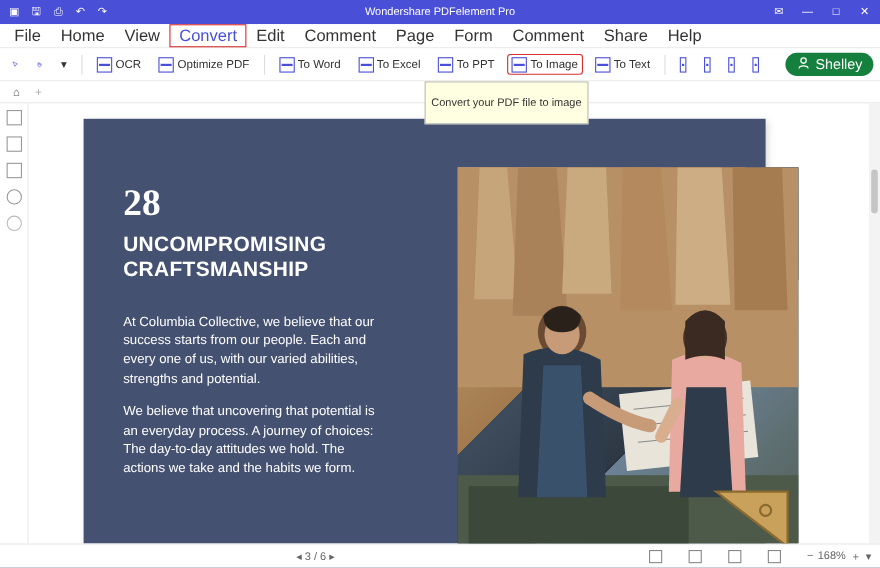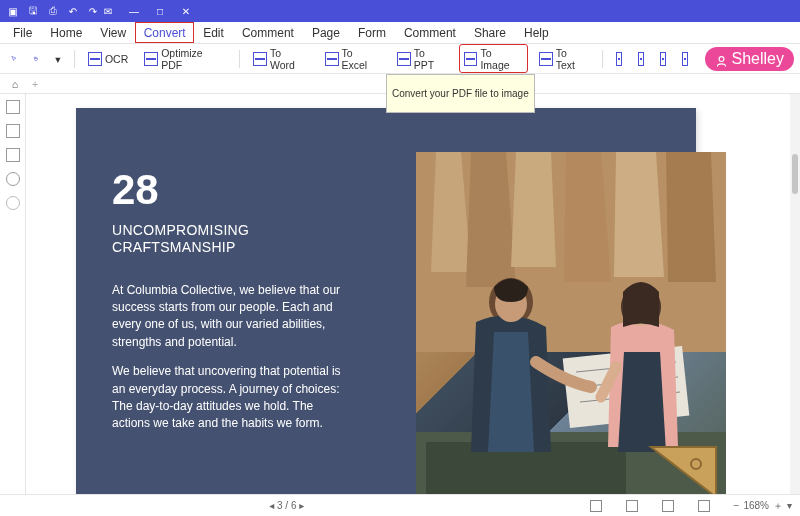--- a/index.html
+++ b/index.html
@@ -3,46 +3,46 @@
 <meta charset="utf-8">
 <style>
   * { box-sizing: border-box; margin: 0; padding: 0; font-family: -apple-system, "Segoe UI", sans-serif; }
   body { width: 800px; height: 516px; overflow: hidden; background: #fff; display: flex; flex-direction: column; position: relative; font-size: 11px; color: #333; }
   .titlebar { height: 22px; background: #4a4fd7; display: flex; align-items: center; color: #fff; font-size: 10px; padding: 0 6px; }
   .titlebar .left { display: flex; align-items: center; gap: 6px; }
   .titlebar .left .tool-icon { width: 14px; height: 14px; display: flex; align-items: center; justify-content: center; }
   .titlebar .title { flex: 1; text-align: center; }
   .titlebar .right { display: flex; gap: 10px; align-items: center; }
   .titlebar .right span { width: 16px; text-align: center; }
-  .menubar { height: 22px; background: #fff; border-bottom: 1px solid #e5e5e5; display: flex; align-items: stretch; padding: 0 4px; font-size: 12px; }
+  .menubar { height: 22px; background: #fff; border-bottom: 1px solid #e5e5e5; display: flex; align-items: stretch; padding: 0 4px; font-size: 15px; }
   .menubar .menu-item { padding: 3px 9px; display: flex; align-items: center; cursor: pointer; }
   .menubar .menu-item.highlighted { border: 1.5px solid #d62e2e; color: #4a4fd7; padding: 1.5px 7.5px; }
   .toolbar { height: 30px; background: #fff; border-bottom: 1px solid #e5e5e5; display: flex; align-items: center; padding: 0 6px; gap: 6px; font-size: 10.5px; }
   .toolbar .sep { width: 1px; height: 18px; background: #ddd; margin: 0 2px; }
   .toolbar .tbtn { display: flex; align-items: center; gap: 3px; padding: 3px 5px; cursor: pointer; border-radius: 3px; }
   .toolbar .tbtn .ic { width: 14px; height: 14px; border: 1px solid #4a4fd7; position: relative; }
   .toolbar .tbtn .ic::after { content:""; position:absolute; left:1px; right:1px; top:5px; height:2px; background:#4a4fd7; }
   .toolbar .tbtn.small-ic { width: 16px; justify-content:center; }
   .toolbar .highlighted { border: 1.5px solid #d62e2e; padding: 1.5px 3.5px; }
   .toolbar .spacer { flex: 1; }
-  .toolbar .user-pill { background: #ec4899; color:#fff; border-radius: 12px; padding: 3px 10px; display:flex; align-items:flex-end; gap:4px; font-size:16px; }
+  .toolbar .user-pill { background: #15803d; color:#fff; border-radius: 12px; padding: 3px 10px; display:flex; align-items:flex-start; gap:4px; font-size:13px; }
   .tabbar { height: 20px; background: #fff; border-bottom: 1px solid #e5e5e5; display:flex; align-items:stretch; padding-left: 6px; font-size:10.5px; color:#555; }
   .tabbar .home-ic { width: 18px; display:flex; align-items:center; justify-content:center; }
   .tabbar .tab { display:flex; align-items:center; padding: 0 12px; border-right:1px solid #eee; position:relative; min-width: 90px; }
   .tabbar .tab .close { position:absolute; right:4px; color:#aaa; }
   .tabbar .add { width: 22px; display:flex; align-items:center; justify-content:center; color:#aaa; }
   .tooltip { position:absolute; left: 386px; top: 74px; background:#ffffe1; border:1px solid #bbb; padding:13px 5px; font-size:10px; z-index:100; }
   .workspace { flex:1; display:flex; overflow:hidden; position:relative; }
   .sidebar { width: 26px; background:#fff; border-right:1px solid #e5e5e5; display:flex; flex-direction:column; align-items:center; padding-top:6px; gap:10px; }
   .sidebar .sic { width:14px; height:14px; border:1px solid #999; }
   .canvas { flex:1; background:#fff; overflow:hidden; position:relative; padding: 14px 0 0 50px; }
   .page { width: 620px; height: 460px; background:#445170; color:#fff; position:relative; box-shadow: 2px 2px 6px rgba(0,0,0,0.15); }
   .page .txt { position:absolute; left: 36px; top: 58px; width: 230px; font-family: Georgia, serif; }
-  .page .num { font-size: 42px; font-weight: bold; font-family: Liberation Sans, sans-serif; }
-  .page .heading { font-size: 14px; font-weight: normal; font-family: -apple-system, sans-serif; line-height: 1.2; margin-top: 8px; letter-spacing: 0.3px; }
+  .page .num { font-size: 34px; font-weight: bold; font-family: Liberation Serif, serif; }
+  .page .heading { font-size: 19px; font-weight: bold; font-family: -apple-system, sans-serif; line-height: 1.2; margin-top: 8px; letter-spacing: 0.3px; }
   .page .body { font-size: 12px; line-height: 1.45; margin-top: 26px; font-family: Georgia, serif; }
   .page .body p { margin-bottom: 12px; }
   .page .photo { position:absolute; right:-30px; top:44px; width:310px; height:378px; background: linear-gradient(135deg,#c8a678 0%, #a27a4d 38%, #3d4c5c 38%, #2d3743 60%, #6d8196 60%, #4d5a49 100%); overflow:hidden; }
   .photo svg{position:absolute;inset:0}
   .scrollbar-v { width:10px; background:#f3f3f3; display:flex; align-items:flex-start; justify-content:center; padding-top:60px;}
   .scrollbar-v .thumb { width:6px; height:40px; background:#c5c5c5; border-radius:3px; }
   .statusbar { height: 22px; background:#fff; border-top:1px solid #e5e5e5; display:flex; align-items:center; font-size:10px; padding: 0 8px; gap:24px; color:#666; }
   .statusbar .center { flex:1; text-align:center; }
   .statusbar .view-ic { width:12px; height:12px; border:1px solid #888; }
   .statusbar .zoom { display:flex; align-items:center; gap:4px;}
@@ -53,20 +53,21 @@
 <body>
 
 <div class="titlebar">
   <div class="left">
     <span class="tool-icon">▣</span>
     <span class="tool-icon">🖫</span>
     <span class="tool-icon">⎙</span>
     <span class="tool-icon">↶</span>
     <span class="tool-icon">↷</span>
   </div>
+  <div class="title">Wondershare PDFelement Pro</div>
   <div class="right">
     <span>✉</span>
     <span>—</span>
     <span>□</span>
     <span>✕</span>
   </div>
 </div>
 
 <div class="menubar">
   <div class="menu-item">File</div>

